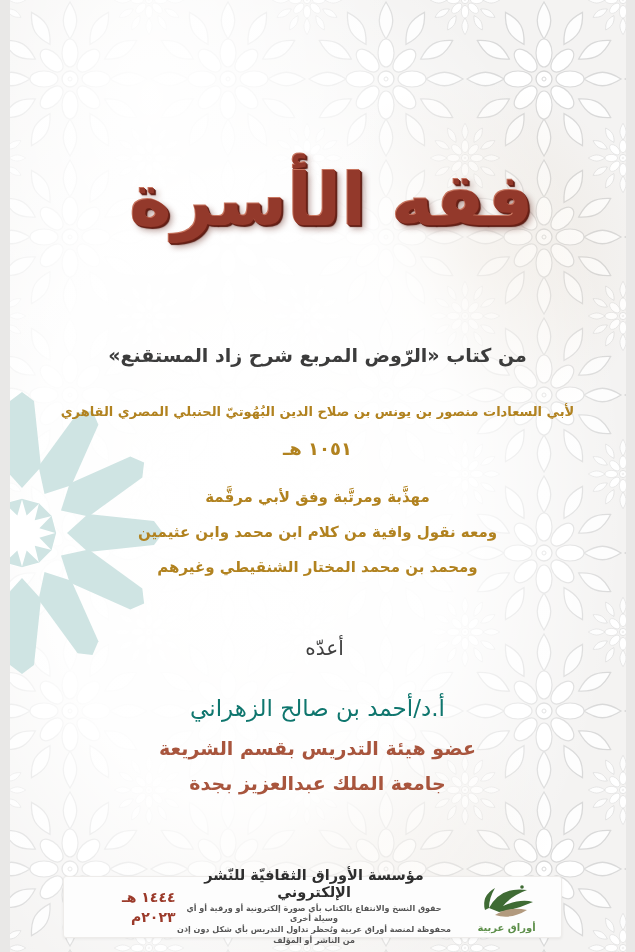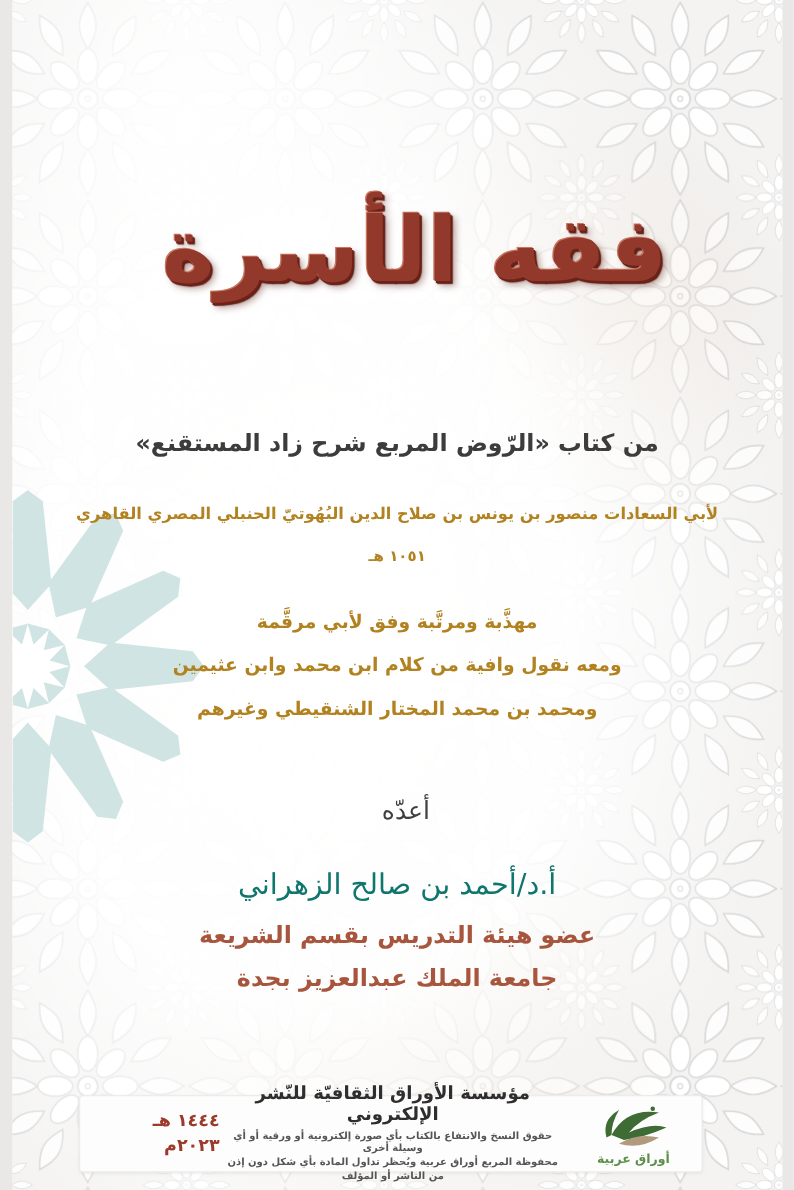--- a/index.html
+++ b/index.html
@@ -39,21 +39,21 @@
     color:#3c3c3c;
   }
   .orig-author{
     top:404px;
     font-size:13px;
     font-weight:bold;
     color:#b1821f;
   }
   .death-year{
     top:438px;
-    font-size:12px;
+    font-size:18px;
     font-weight:bold;
     color:#b1821f;
   }
   .features{
     top:480px;
     font-size:15px;
     font-weight:bold;
     color:#b1821f;
     line-height:35px;
   }
@@ -249,21 +249,21 @@
         <path d="M20,31 Q34,22 52,26 Q36,36 20,31 Z" fill="#b29a7e"></path>
         <circle cx="47" cy="3" r="1.8" fill="#3f6b34"></circle>
       </svg>
       <div class="logo-text">أوراق عربية</div>
     </div>
 
     <div class="footer-center">
       <div class="publisher">مؤسسة الأوراق الثقافيّة للنّشر الإلكتروني</div>
       <div class="rights">
         <div>حقوق النسخ والانتفاع بالكتاب بأي صورة إلكترونية أو ورقية أو أي وسيلة أخرى</div>
-        <div>محفوظة المربع أوراق عربية ويُحظر تداول المادة بأي شكل دون إذن من الناشر أو المؤلف</div>
+        <div>محفوظة لمنصة أوراق عربية ويُحظر تداول التدريس بأي شكل دون إذن من الناشر أو المؤلف</div>
       </div>
     </div>
 
     <div class="footer-dates">
       <div>١٤٤٤ هـ</div>
       <div>٢٠٢٣م</div>
     </div>
 
   </div>
 </div>

